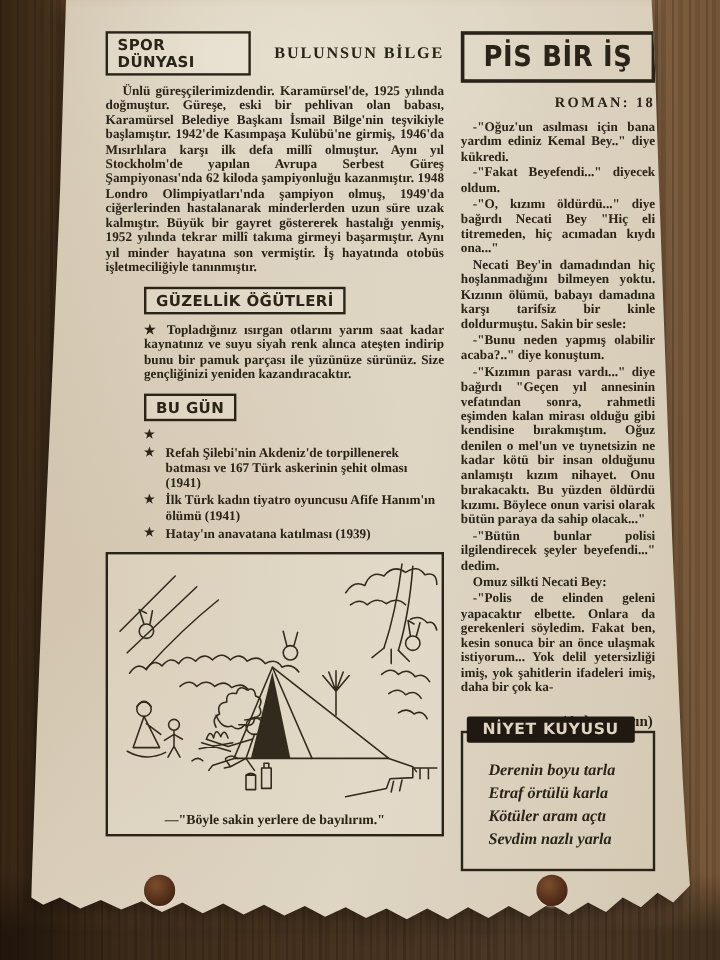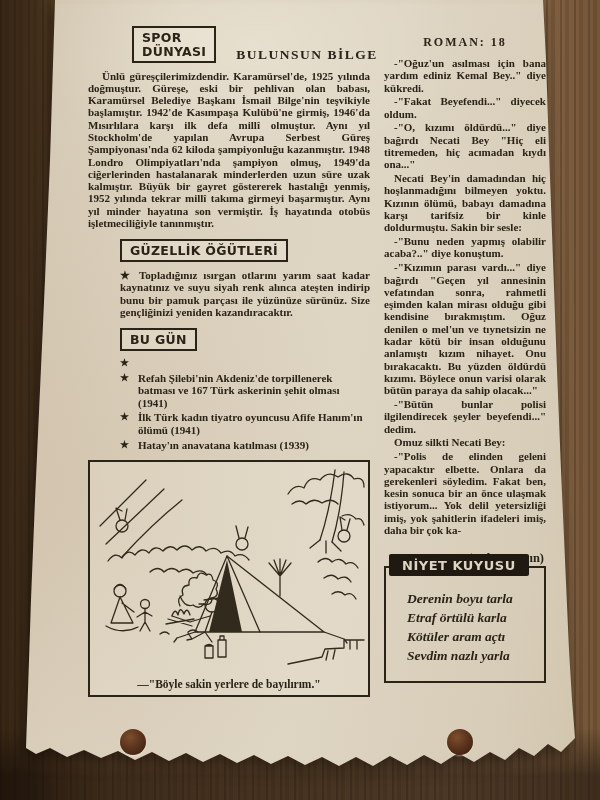--- a/index.html
+++ b/index.html
@@ -30,38 +30,38 @@
     );
   }
   .page-inner { position:absolute; left:88px; top:26px; width:458px; display:flex; gap:14px; color:#2a2318; }
   .col-left  { width:282px; }
   .col-right { width:162px; }
 
   .boxed-header {
     display:inline-block; border:2px solid #2a2318; padding:3px 8px 2px;
     font:700 12.5px/1.1 "DejaVu Sans", sans-serif; letter-spacing:0.3px; background:rgba(255,252,240,0.2);
   }
-  .header-row { display:flex; align-items:flex-end; gap:20px;margin-left:44px; }
+  .header-row { display:flex; align-items:center; gap:20px; }
   .col-title { font:700 13.5px "Liberation Serif", serif; letter-spacing:1.5px; white-space:nowrap; }
 
   .body-text { font:700 11px/12.3px "Liberation Serif", serif; text-align:justify; margin:7px 0 0; }
   .indent { text-indent:14px; }
   .sec { margin-top:10px;margin-left:32px; }
 
   .bullet-list { margin-top:6px; }
   .bullet-item { display:flex; gap:5px; font:700 11px/12.6px "Liberation Serif", serif; margin-top:2px; }
   .bullet-item .star { flex:0 0 13px; font-size:10px; }
 
   .cartoon-box { border:2px solid #2a2318; margin-top:9px; height:233px; position:relative; background:rgba(255,252,240,0.15); }
   .cartoon-box svg { position:absolute; left:2px; top:2px; }
   .caption { position:absolute; bottom:5px; left:0; width:100%; text-align:center; font:700 11.5px "Liberation Serif", serif; }
 
   .novel-title-box { border:3px solid #2a2318; padding:6px 4px 7px; text-align:center;
     font:700 24px/1 "DejaVu Sans", sans-serif; font-stretch:condensed; letter-spacing:0.5px; }
-  .roman-no { text-align:center; font:700 12px "Liberation Serif", serif; letter-spacing:2px; margin:9px 0 7px; }
+  .roman-no { text-align:right; font:700 12px "Liberation Serif", serif; letter-spacing:2px; margin:9px 0 7px; }
   .rp { text-indent:10px; margin:1.5px 0 0; }
   .arkasi { text-align:right; font:700 12.5px "Liberation Serif", serif; margin:15px 2px 0 0; }
 
   .poem-wrap { position:relative; }
   .poem-header { position:absolute; top:-12px; left:5px; background:#1f1912; color:#ded4c2;
     font:700 13px/1 "DejaVu Sans", sans-serif; padding:5px 13px 4px; letter-spacing:0.5px; border-radius:2px; }
   .poem-box { border:2px solid #2a2318; padding:21px 8px 16px 21px; }
   .poem-line { font:italic 700 13.5px/19px "Liberation Serif", serif; }
 
   .hole { position:absolute; width:26px; height:26px; border-radius:50%; z-index:9;
@@ -157,20 +157,23 @@
               <path class="ink" d="M113,182 l8,0 l0,12 l-8,0 z M113,182 q4,-3 8,0 M126,176 l8,0 l0,17 l-8,0 z M128,176 l0,-4 l4,0 l0,4"></path>
               <path class="ink" d="M96,168 q5,-4 10,0 M68,170 q5,-4 9,0"></path>
 
               <path class="ink" d="M196,200 L230,193 L233,185 L252,184 L252,176 L272,176 M236,187 l-2,9 M243,186 l-2,9 M258,177 l0,8 M265,177 l0,8"></path>
             </svg>
             <div class="caption">—"Böyle sakin yerlere de bayılırım."</div>
           </div>
         </div>
 
         <div class="col-right">
+          <div class="novel-title-box">
+            <span>PİS BİR İŞ</span>
+          </div>
           <div class="roman-no">ROMAN: 18</div>
 
           <p class="body-text rp">-"Oğuz'un asılması için bana yardım ediniz Kemal Bey.." diye kükredi.</p>
           <p class="body-text rp">-"Fakat Beyefendi..." diyecek oldum.</p>
           <p class="body-text rp">-"O, kızımı öldürdü..." diye bağırdı Necati Bey "Hiç eli titremeden, hiç acımadan kıydı ona..."</p>
           <p class="body-text rp">Necati Bey'in damadından hiç hoşlanmadığını bilmeyen yoktu. Kızının ölümü, babayı damadına karşı tarifsiz bir kinle doldurmuştu. Sakin bir sesle:</p>
           <p class="body-text rp">-"Bunu neden yapmış olabilir acaba?.." diye konuştum.</p>
           <p class="body-text rp">-"Kızımın parası vardı..." diye bağırdı "Geçen yıl annesinin vefatından sonra, rahmetli eşimden kalan mirası olduğu gibi kendisine bırakmıştım. Oğuz denilen o mel'un ve tıynetsizin ne kadar kötü bir insan olduğunu anlamıştı kızım nihayet. Onu bırakacaktı. Bu yüzden öldürdü kızımı. Böylece onun varisi olarak bütün paraya da sahip olacak..."</p>
           <p class="body-text rp">-"Bütün bunlar polisi ilgilendirecek şeyler beyefendi..." dedim.</p>
           <p class="body-text rp">Omuz silkti Necati Bey:</p>

